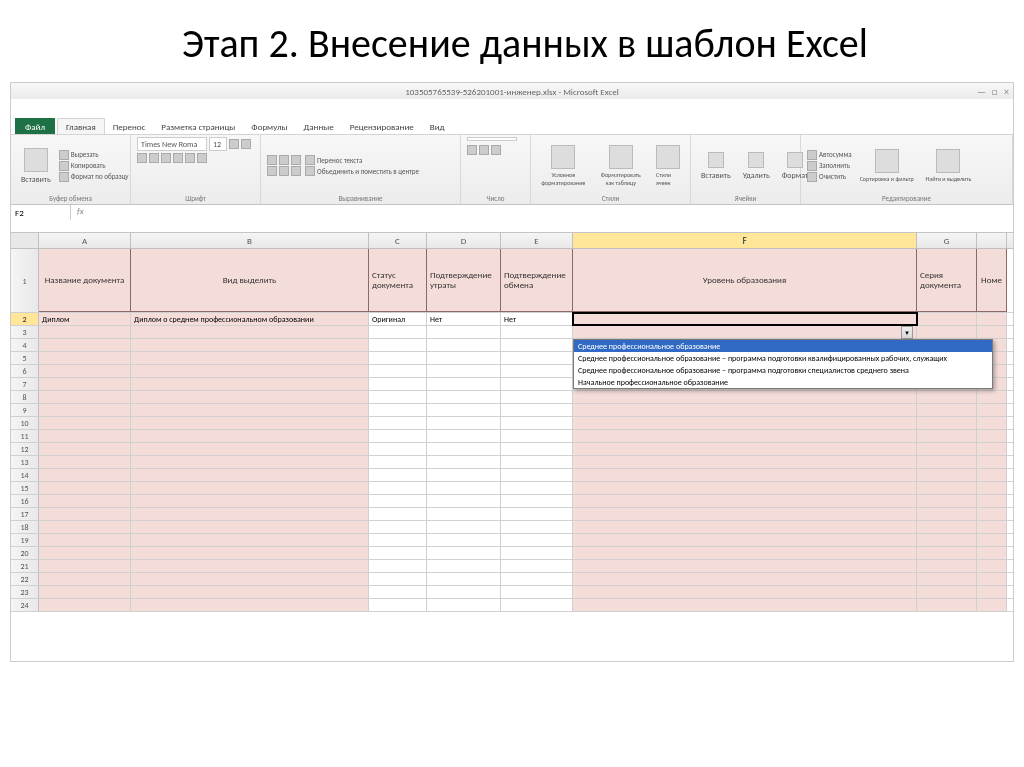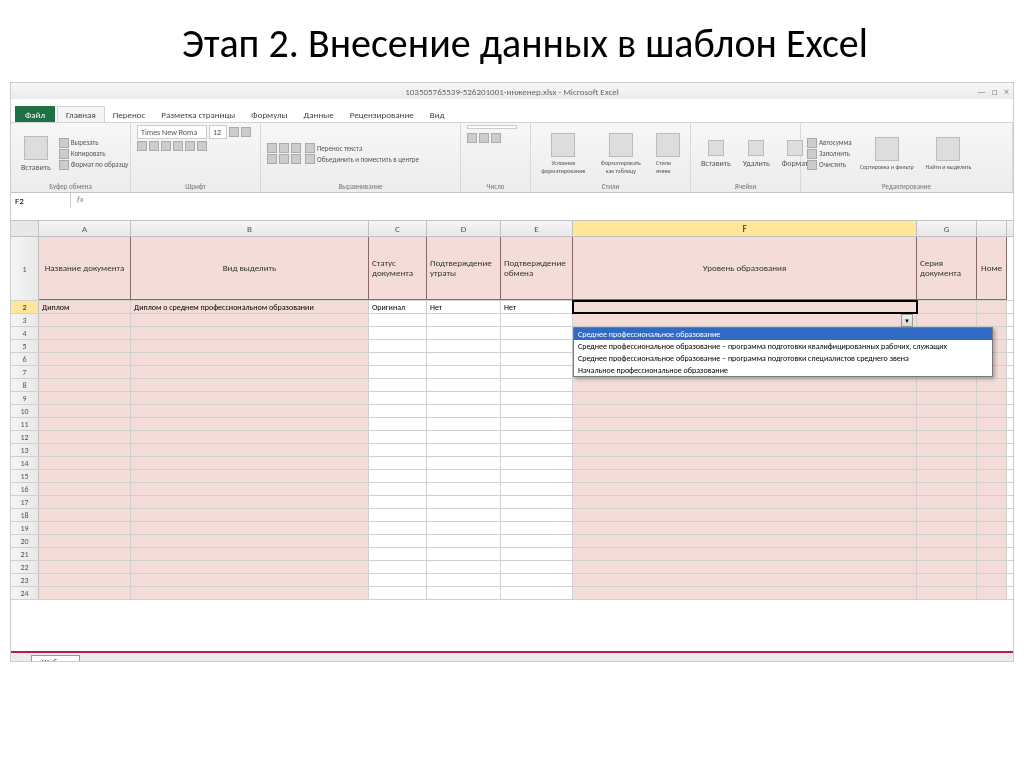--- a/index.html
+++ b/index.html
@@ -6,21 +6,21 @@
 body { font-family: Calibri, Arial, sans-serif; background: #fff; width: 1024px; height: 767px; overflow: hidden; }
 .slide-title { font-size: 40px; text-align: center; padding: 20px 0 10px; font-weight: 400; color: #000; line-height: 1.2; margin-left: 26px; }
 .excel-window { border: 1px solid #ccc; margin: 4px 10px; height: 580px; background: #fff; position: relative; font-size: 9px; overflow: hidden; }
 
 
 .titlebar { height: 16px; background: linear-gradient(#f8f8f8,#eaeaea); display: flex; align-items: center; justify-content: center; position: relative; font-size: 9px; color: #666; }
 .titlebar .win-controls { position: absolute; right: 4px; display: flex; gap: 6px; font-size: 10px; color: #888; }
 .titlebar .win-controls span { cursor: default; }
 
 
-.menu-row { height: 24px; background: #fff; display: flex; align-items: flex-end; padding-left: 4px; border-bottom: 1px solid #d4d4d4; }
+.menu-row { height: 36px; background: #fff; display: flex; align-items: flex-end; padding-left: 4px; border-bottom: 1px solid #d4d4d4; }
 .file-tab { background: #1e7145; color: #fff; padding: 2px 10px; font-size: 9px; height: 16px; display: flex; align-items: center; margin-right: 2px; }
 .menu-tab { padding: 2px 8px; font-size: 9px; color: #444; height: 16px; display: flex; align-items: center; cursor: default; }
 .menu-tab.active { background: #f5f5f5; border: 1px solid #d4d4d4; border-bottom: none; }
 
 
 .ribbon { height: 70px; background: linear-gradient(#f7f7f7,#ececec); border-bottom: 1px solid #c4c4c4; display: flex; font-size: 8px; color: #555; }
 .ribbon-group { border-right: 1px solid #d8d8d8; padding: 2px 6px 1px; display: flex; flex-direction: column; justify-content: space-between; }
 .ribbon-group-title { text-align: center; font-size: 7px; color: #777; margin-top: auto; }
 .ribbon-content { display: flex; gap: 4px; flex: 1; }
 .ribbon-btn { display: flex; flex-direction: column; align-items: center; justify-content: center; padding: 2px 4px; cursor: default; }

